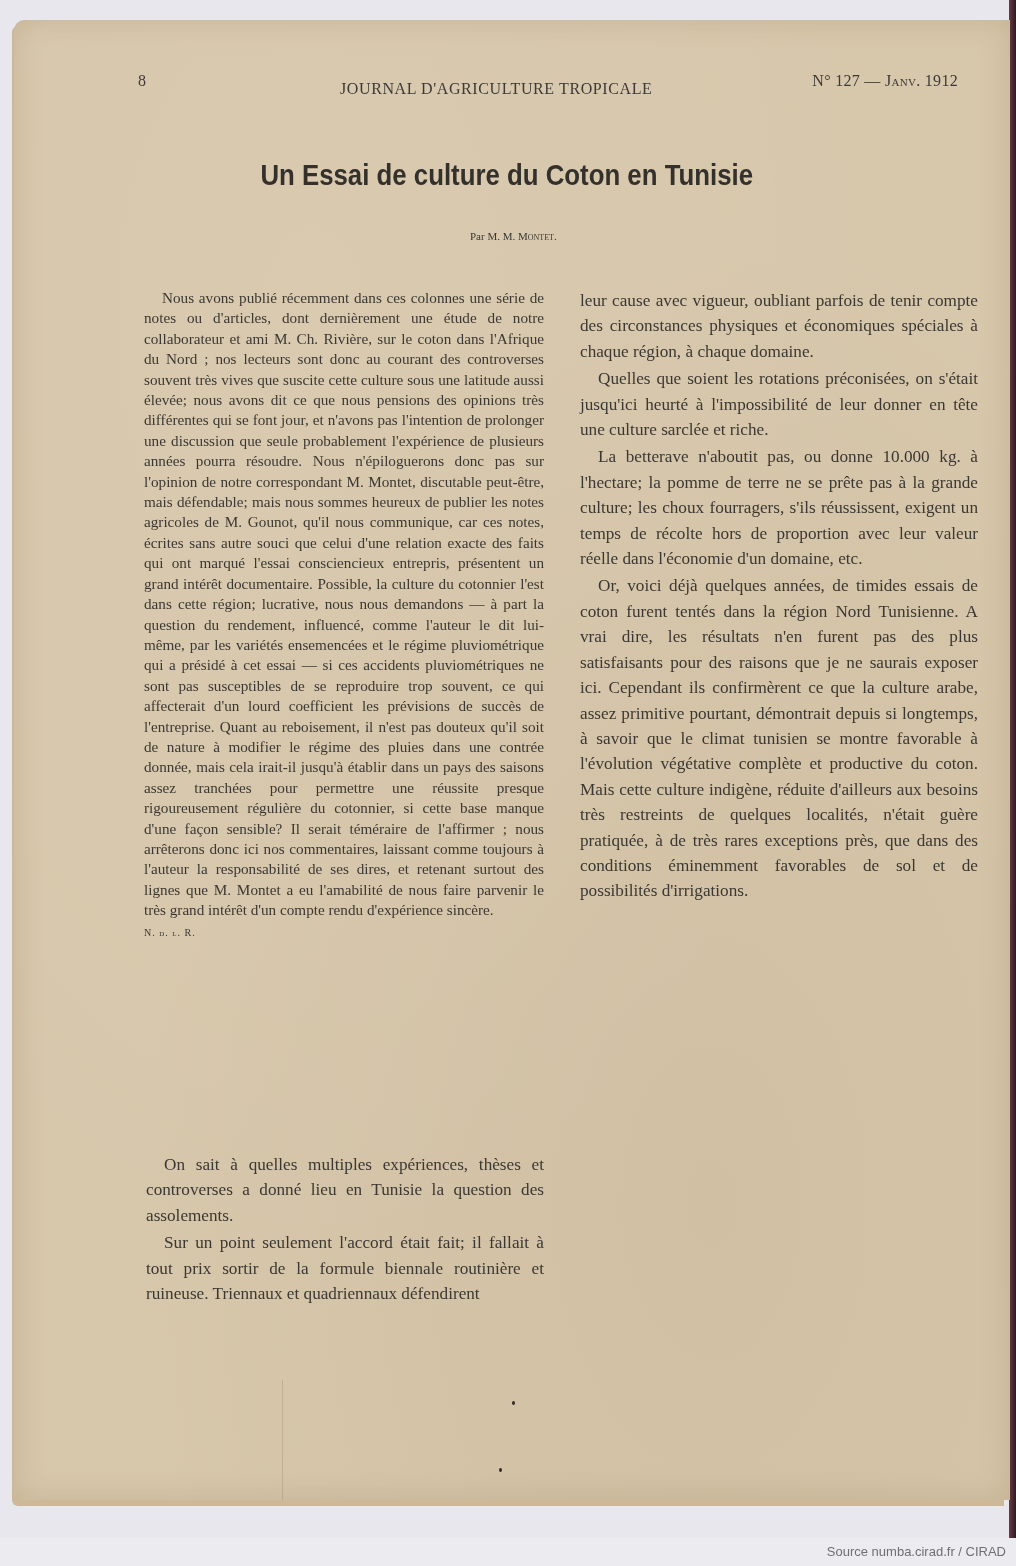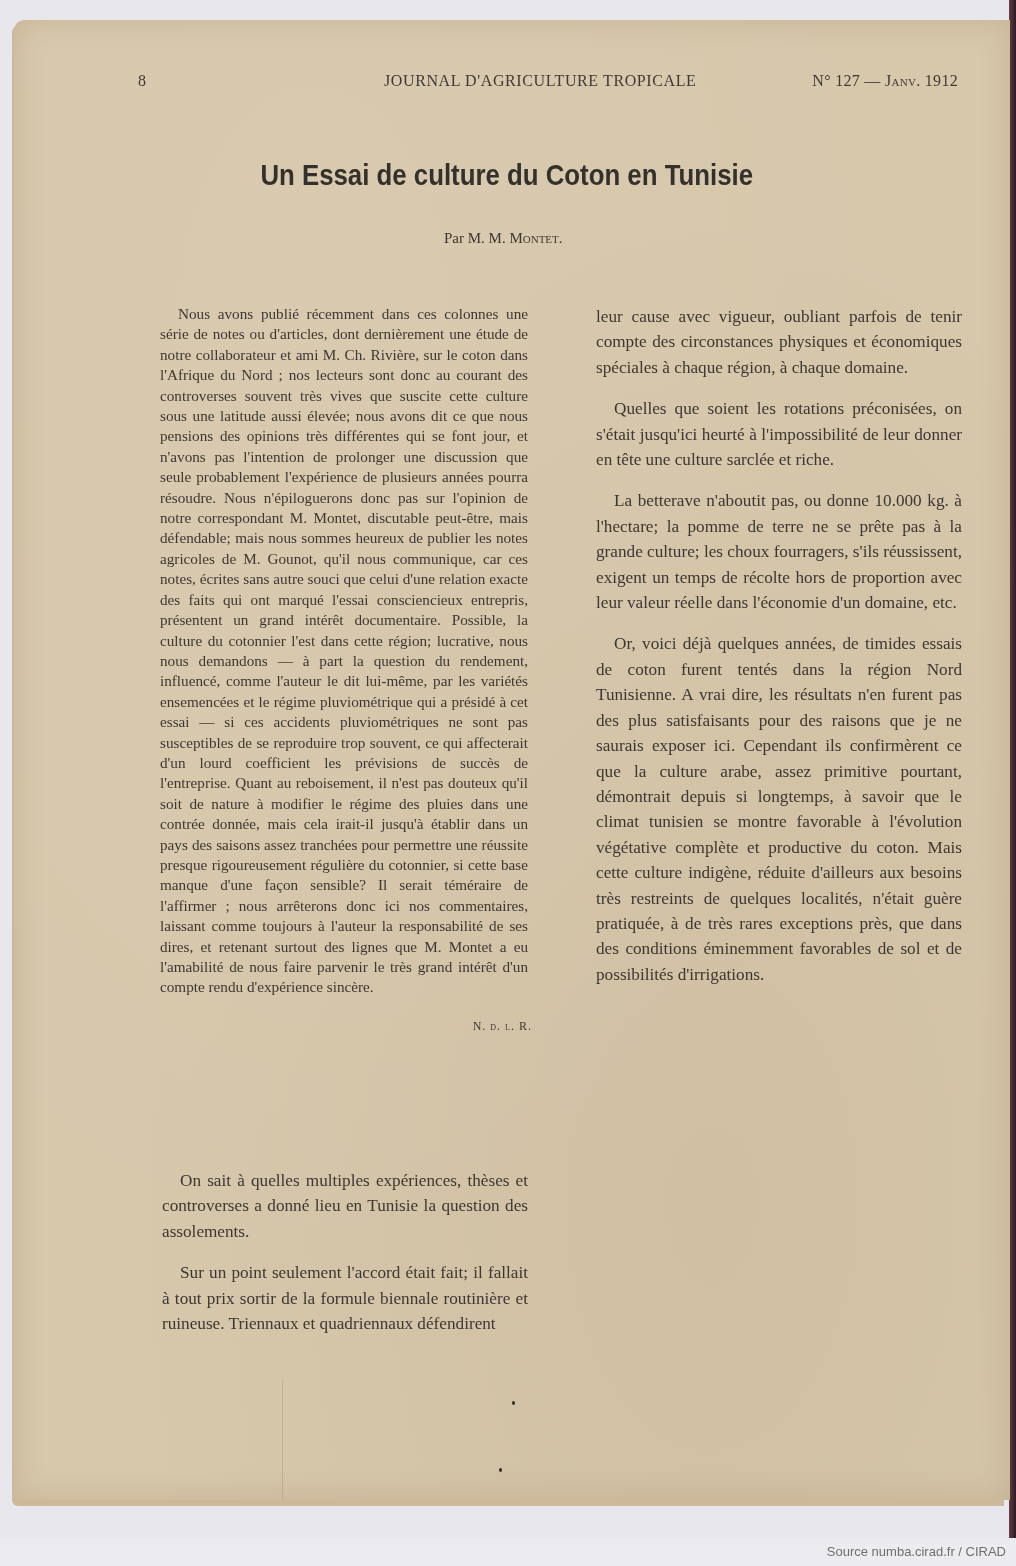--- a/index.html
+++ b/index.html
@@ -31,45 +31,45 @@
   }
   .fold {
     position: absolute; left: 268px; top: 1360px; width: 1px; height: 120px;
     background: rgba(140,110,70,0.25);
   }
   .running-head {
     position: absolute; top: 72px; left: 138px; width: 820px; height: 22px;
     color: #3d3a36; font-size: 16px; letter-spacing: 0.3px;
   }
   .running-head .folio { position: absolute; left: 0; top: 0; }
-  .running-head .journal { position: absolute; left: 202px; top: 0; letter-spacing: 0.6px; margin-left: 44px; }
+  .running-head .journal { position: absolute; left: 202px; top: 8px; letter-spacing: 0.6px; }
   .running-head .issue { position: absolute; right: 0; top: 0; }
   .sc { font-variant: small-caps; }
 
   .title {
     position: absolute; top: 158px; left: 0; width: 1000px; text-align: center;
     font-family: "Liberation Sans", "DejaVu Sans", sans-serif;
     font-weight: bold; font-size: 30px; color: #34312d;
     transform: scaleX(0.86); transform-origin: 548px 0;
   }
   .byline {
-    position: absolute; top: 230px; left: 444px;
-    font-size: 15px; color: #3a3733;
+    position: absolute; top: 230px; left: 470px;
+    font-size: 11px; color: #3a3733;
   }
 
   .col {
     position: absolute; color: #3b3833; text-align: justify;
   }
-  .col p { margin: 16px; text-indent: 18px; }
+  .col p { margin: 0; text-indent: 18px; }
   .intro {
     left: 144px; top: 288px; width: 400px;
     font-size: 15.2px; line-height: 20.4px;
   }
   .sig {
-    text-align: right; padding-right: 12px; font-size: 12px; letter-spacing: 1px;
+    text-align: left; padding-right: 12px; font-size: 10px; letter-spacing: 1px;
     line-height: 24px;
   }
   .left-body {
     left: 146px; top: 1152px; width: 398px;
     font-size: 17.2px; line-height: 25.4px;
   }
   .right-body {
     left: 580px; top: 288px; width: 398px;
     font-size: 17.2px; line-height: 25.4px;
   }

